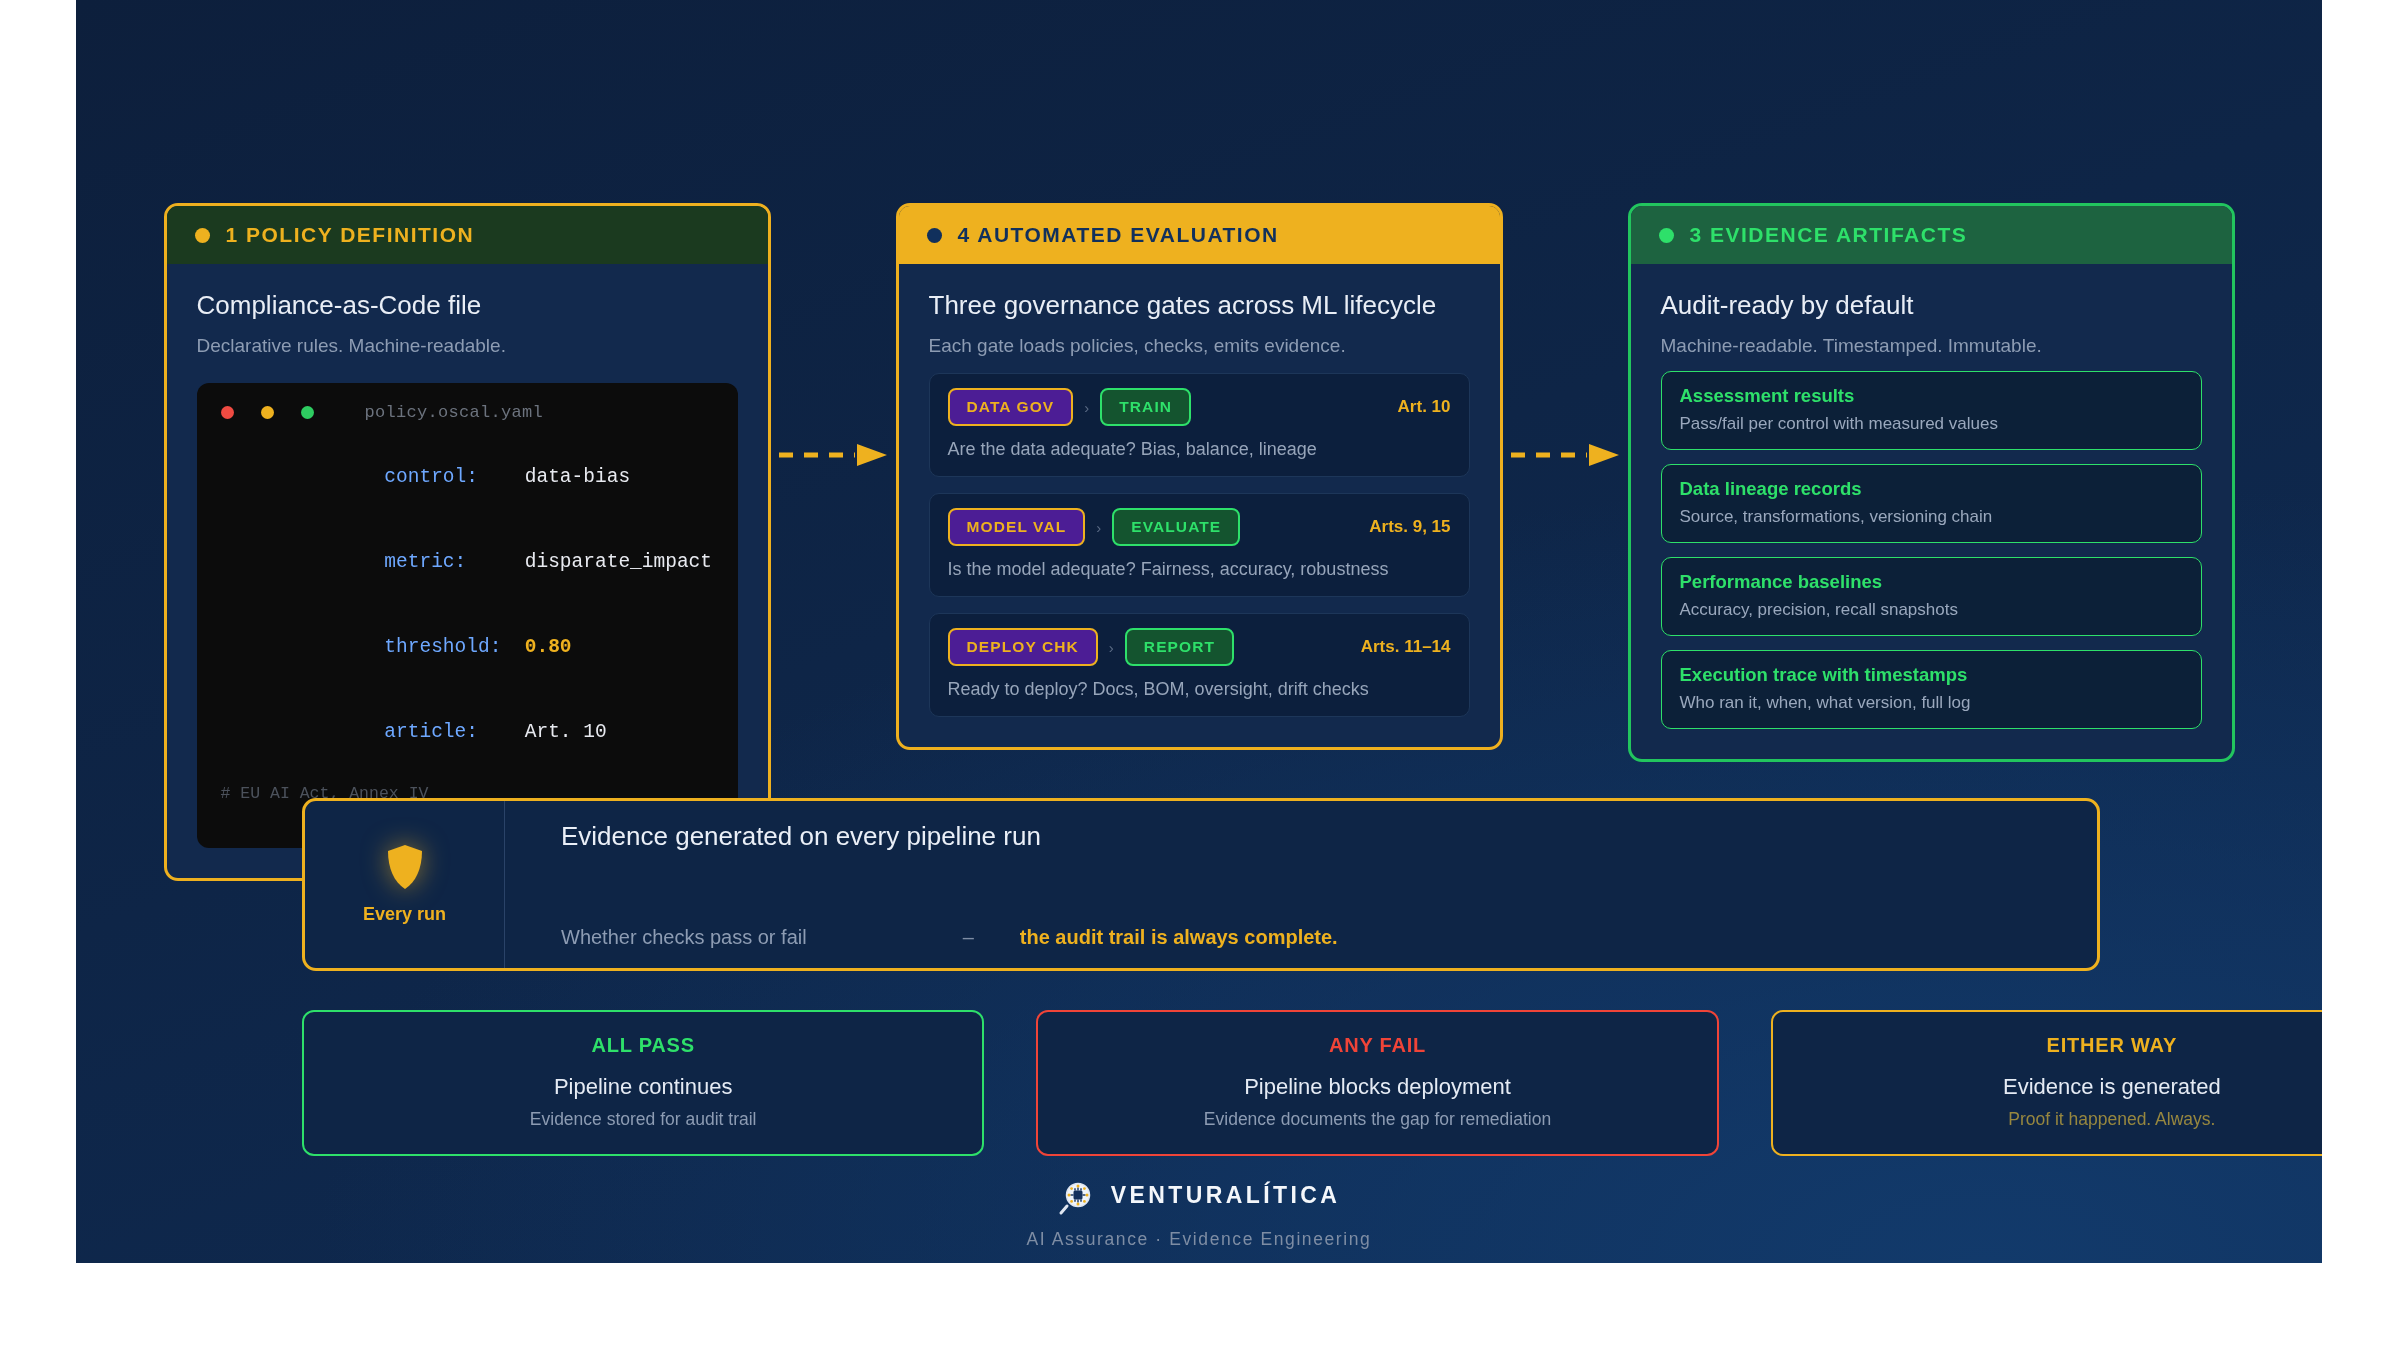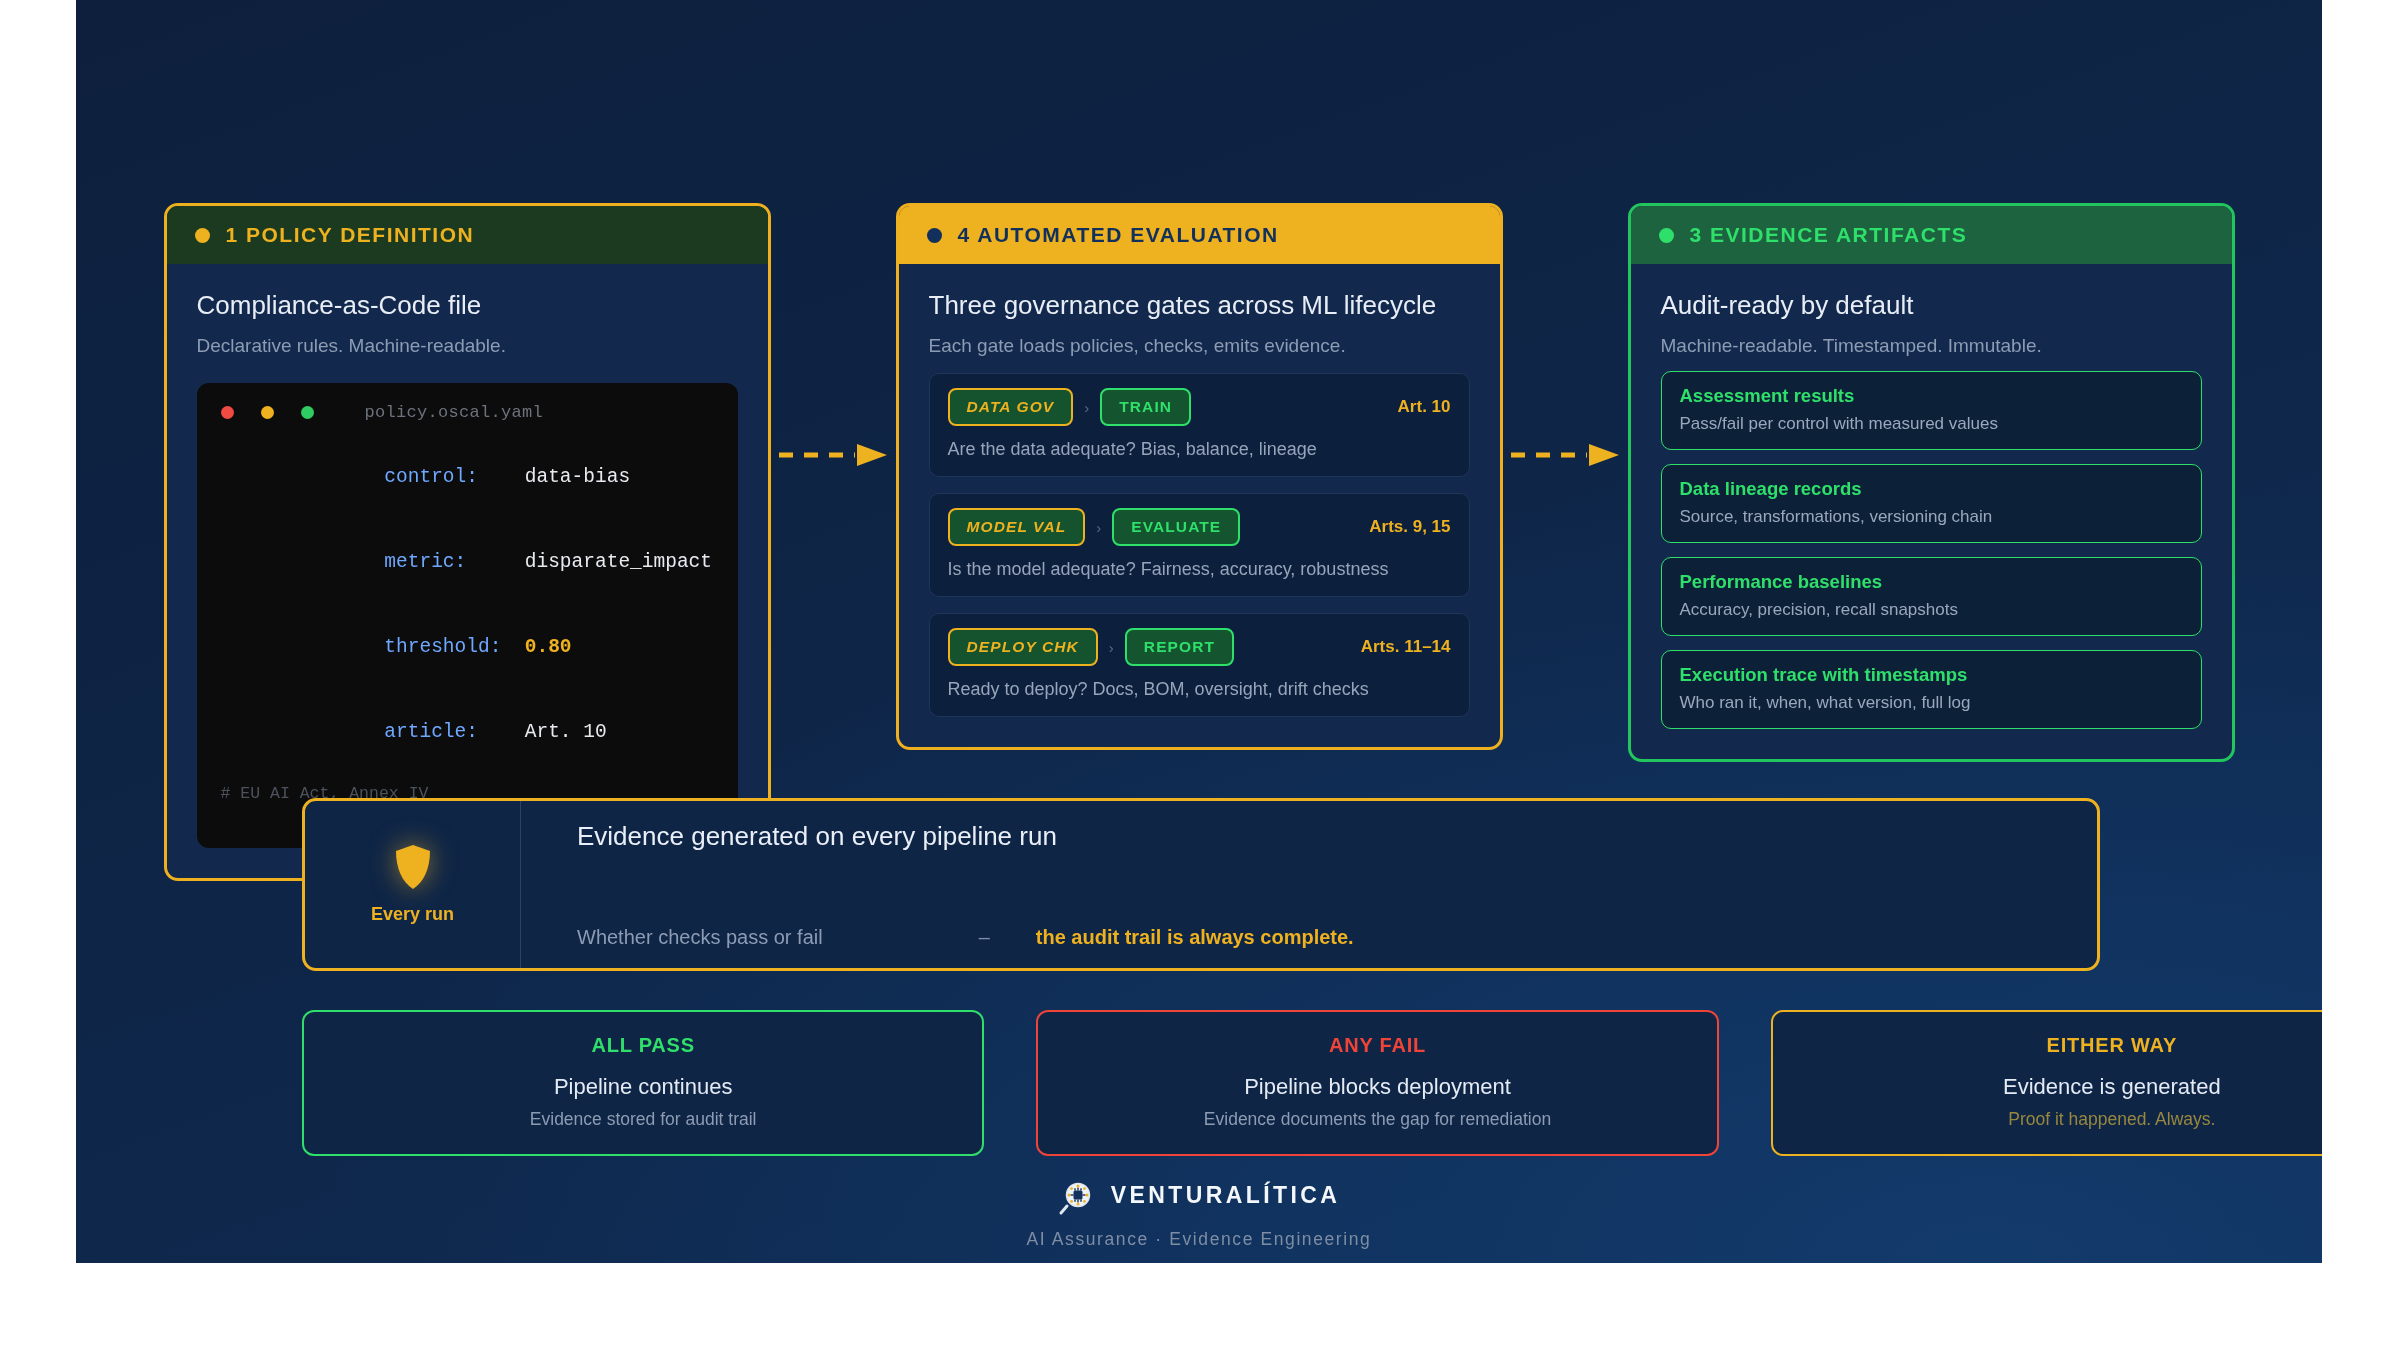--- a/index.html
+++ b/index.html
@@ -93,21 +93,21 @@
   .gate {
     margin-top: 16px; background: #0c1f3d; border: 1.5px solid #1d3659;
     border-radius: 10px; padding: 14px 18px 16px 18px;
   }
   .gate:first-child { margin-top: 26px; }
   .gate-top { display: flex; align-items: center; }
   .pill {
     border-radius: 8px; border: 2px solid; font-size: 15.5px; font-weight: 700;
     letter-spacing: 1.1px; padding: 8px 17px; white-space: nowrap;
   }
-  .pill.amber { background: #14532d; border-color: #eeb11f; color: #eeb11f; font-style: italic; }
+  .pill.amber { background: #4c1d95; border-color: #eeb11f; color: #eeb11f; }
   .pill.green { background: #14542f; border-color: #2ee06a; color: #2ee06a; }
   .chev { color: #5b6b85; font-size: 15px; margin: 0 11px; }
   .gate-art {
     margin-left: auto; font-size: 17px; font-weight: 700; color: #eeb11f; white-space: nowrap;
   }
   .gate-q { margin-top: 13px; font-size: 18px; color: #97a5ba; }
 
   
   .art {
     margin-top: 14px; border: 1.5px solid #2ee06a; border-radius: 10px;
@@ -120,21 +120,21 @@
   
   .arrow { width: 125px; display: flex; align-items: center; justify-content: center; margin-top: 240px; }
 
   
   .banner {
     position: absolute; left: 226px; top: 798px; width: 1798px; height: 173px;
     border: 3px solid #eeb11f; border-radius: 14px; background: #0e2546;
     display: flex; align-items: stretch;
   }
   .banner-left {
-    width: 216px; display: flex; flex-direction: column;
+    width: 200px; display: flex; flex-direction: column;
     align-items: center; justify-content: center; gap: 14px;
     border-right: 1.5px solid #2a4straight;
   }
   .banner-left { border-right: 1.5px solid #2a4368; }
   .shield { width: 38px; height: 46px; filter: drop-shadow(0 0 13px rgba(238,177,31,.55)); }
   .banner-run { font-size: 18px; font-weight: 700; color: #eeb11f; }
   .banner-right { flex: 1; display: flex; flex-direction: column; justify-content: center; padding-left: 56px; gap: 48px; }
   .banner-h { font-size: 26px; color: #eaeff7; }
   .banner-line { margin-top: 26px; display: flex; align-items: center; }
   .banner-p1 { font-size: 20px; color: #8d9cb3; }

